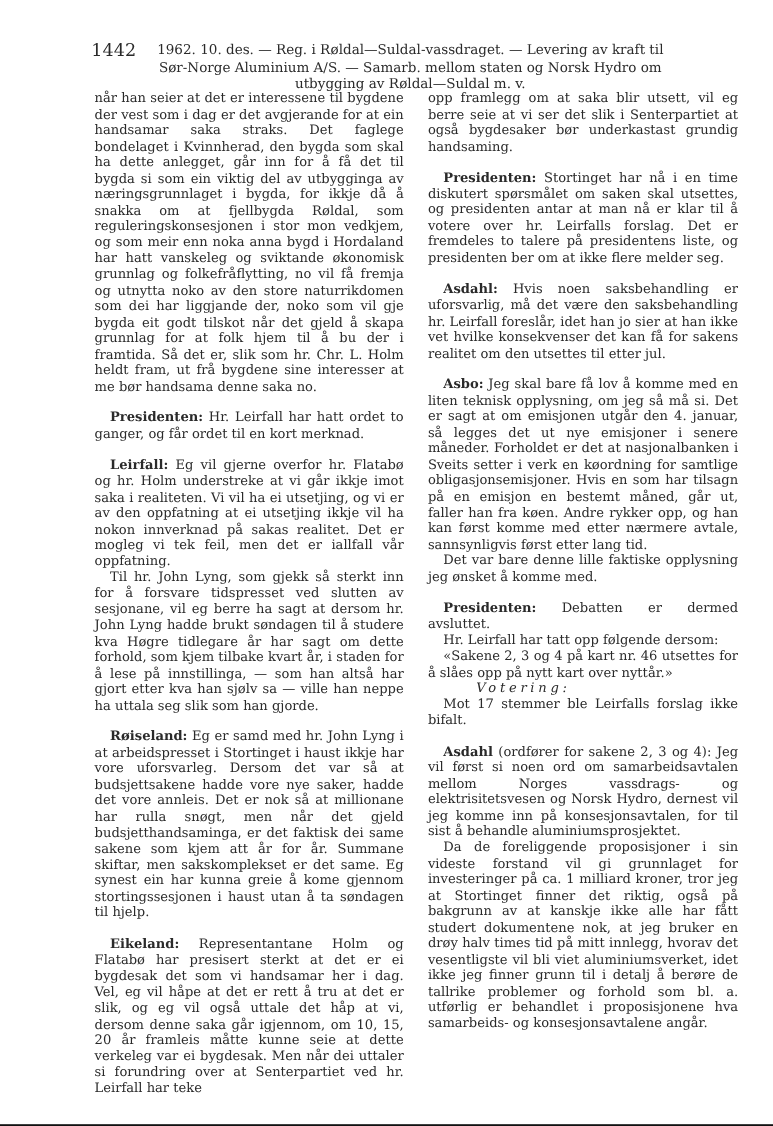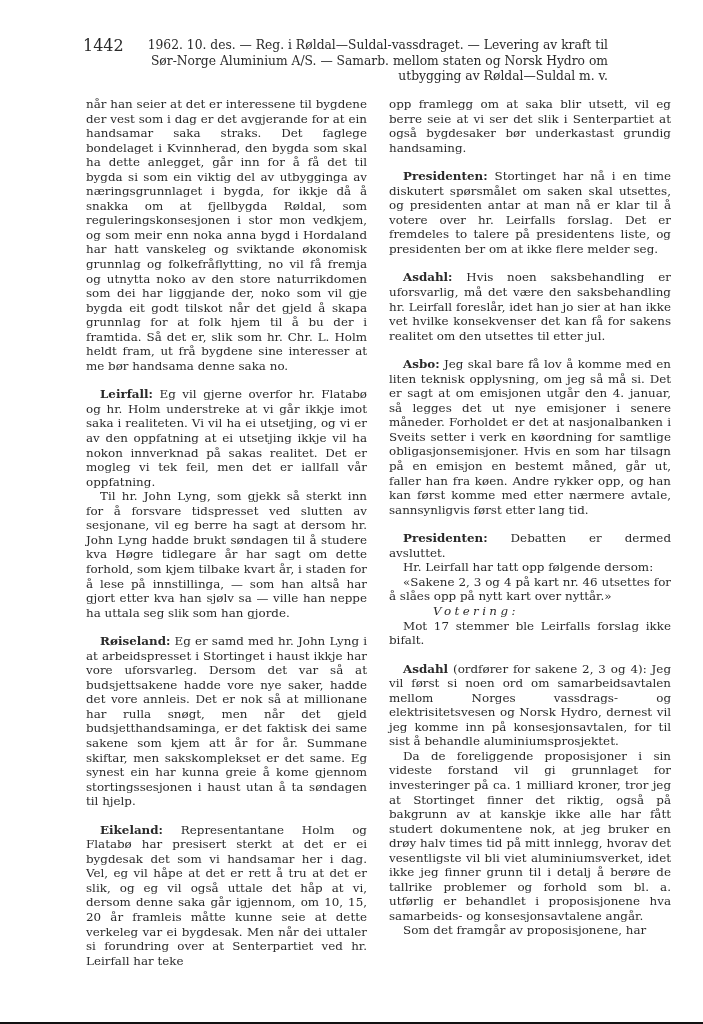--- a/index.html
+++ b/index.html
@@ -9,24 +9,24 @@
     color: #2a2a2a;
   }
   .page-header {
     position: absolute; left: 0; top: 38px; width: 703px; height: 48px;
   }
   .page-number {
     position: absolute; left: 83px; top: 0; font-size: 16px; line-height: 15px;
   }
   .header-title {
     position: absolute; left: 138px; width: 470px; top: 0;
-    font-size: 12.3px; line-height: 15.5px; text-align: right;
+    font-size: 12.3px; line-height: 15.5px; text-align: center;
   }
   .column {
-    position: absolute; top: 97px; width: 281px;
+    position: absolute; top: 82px; width: 281px;
     font-size: 11.9px; line-height: 14.55px; text-align: justify;
   }
   .col-left { left: 86px; }
   .col-right { left: 389px; width: 282px; }
   .column p { margin: 0; }
   .column p.indent { text-indent: 14px; }
   .column p.speech { margin-top: 14px; text-indent: 14px; }
   .column p.first { text-indent: 0; }
   .speaker { font-weight: bold; }
   .vote-heading {
@@ -44,43 +44,44 @@
   <div class="header-title">
     <div>1962.  10. des. — Reg. i Røldal—Suldal-vassdraget. — Levering av kraft til</div>
     <div>Sør-Norge Aluminium A/S. — Samarb. mellom staten og Norsk Hydro om</div>
     <div>utbygging av Røldal—Suldal m. v.</div>
   </div>
 </div>
 
 <div class="column col-left">
   <p class="first">når han seier at det er interessene til bygdene der vest som i dag er det avgjerande for at ein handsamar saka straks. Det faglege bondelaget i Kvinnherad, den bygda som skal ha dette anlegget, går inn for å få det til bygda si som ein viktig del av utbygginga av næringsgrunnlaget i bygda, for ikkje då å snakka om at fjellbygda Røldal, som reguleringskonsesjonen i stor mon vedkjem, og som meir enn noka anna bygd i Hordaland har hatt vanskeleg og sviktande økonomisk grunnlag og folkefråflytting, no vil få fremja og utnytta noko av den store naturrikdomen som dei har liggjande der, noko som vil gje bygda eit godt tilskot når det gjeld å skapa grunnlag for at folk hjem til å bu der i framtida. Så det er, slik som hr. Chr. L. Holm heldt fram, ut frå bygdene sine interesser at me bør handsama denne saka no.</p>
 
+  <p class="speech"><span class="speaker">Presidenten:</span><span> Hr. Leirfall har hatt ordet to ganger, og får ordet til en kort merknad.</span></p>
 
   <p class="speech"><span class="speaker">Leirfall:</span><span> Eg vil gjerne overfor hr. Flatabø og hr. Holm understreke at vi går ikkje imot saka i realiteten. Vi vil ha ei utsetjing, og vi er av den oppfatning at ei utsetjing ikkje vil ha nokon innverknad på sakas realitet. Det er mogleg vi tek feil, men det er iallfall vår oppfatning.</span></p>
   <p class="indent">Til hr. John Lyng, som gjekk så sterkt inn for å forsvare tidspresset ved slutten av sesjonane, vil eg berre ha sagt at dersom hr. John Lyng hadde brukt søndagen til å studere kva Høgre tidlegare år har sagt om dette forhold, som kjem tilbake kvart år, i staden for å lese på innstillinga, — som han altså har gjort etter kva han sjølv sa — ville han neppe ha uttala seg slik som han gjorde.</p>
 
   <p class="speech"><span class="speaker">Røiseland:</span><span> Eg er samd med hr. John Lyng i at arbeidspresset i Stortinget i haust ikkje har vore uforsvarleg. Dersom det var så at budsjettsakene hadde vore nye saker, hadde det vore annleis. Det er nok så at millionane har rulla snøgt, men når det gjeld budsjetthandsaminga, er det faktisk dei same sakene som kjem att år for år. Summane skiftar, men sakskomplekset er det same. Eg synest ein har kunna greie å kome gjennom stortingssesjonen i haust utan å ta søndagen til hjelp.</span></p>
 
   <p class="speech"><span class="speaker">Eikeland:</span><span> Representantane Holm og Flatabø har presisert sterkt at det er ei bygdesak det som vi handsamar her i dag. Vel, eg vil håpe at det er rett å tru at det er slik, og eg vil også uttale det håp at vi, dersom denne saka går igjennom, om 10, 15, 20 år framleis måtte kunne seie at dette verkeleg var ei bygdesak. Men når dei uttaler si forundring over at Senterpartiet ved hr. Leirfall har teke</span></p>
 </div>
 
 <div class="column col-right">
   <p class="first">opp framlegg om at saka blir utsett, vil eg berre seie at vi ser det slik i Senterpartiet at også bygdesaker bør underkastast grundig handsaming.</p>
 
   <p class="speech"><span class="speaker">Presidenten:</span><span> Stortinget har nå i en time diskutert spørsmålet om saken skal utsettes, og presidenten antar at man nå er klar til å votere over hr. Leirfalls forslag. Det er fremdeles to talere på presidentens liste, og presidenten ber om at ikke flere melder seg.</span></p>
 
   <p class="speech"><span class="speaker">Asdahl:</span><span> Hvis noen saksbehandling er uforsvarlig, må det være den saksbehandling hr. Leirfall foreslår, idet han jo sier at han ikke vet hvilke konsekvenser det kan få for sakens realitet om den utsettes til etter jul.</span></p>
 
   <p class="speech"><span class="speaker">Asbo:</span><span> Jeg skal bare få lov å komme med en liten teknisk opplysning, om jeg så må si. Det er sagt at om emisjonen utgår den 4. januar, så legges det ut nye emisjoner i senere måneder. Forholdet er det at nasjonalbanken i Sveits setter i verk en køordning for samtlige obligasjonsemisjoner. Hvis en som har tilsagn på en emisjon en bestemt måned, går ut, faller han fra køen. Andre rykker opp, og han kan først komme med etter nærmere avtale, sannsynligvis først etter lang tid.</span></p>
+  <p class="indent">Det var bare denne lille faktiske opplysning jeg ønsket å komme med.</p>
 
   <p class="speech"><span class="speaker">Presidenten:</span><span> Debatten er dermed avsluttet.</span></p>
   <p class="indent">Hr. Leirfall har tatt opp følgende dersom:</p>
   <p class="indent">«Sakene 2, 3 og 4 på kart nr. 46 utsettes for å slåes opp på nytt kart over nyttår.»</p>
 
   <p class="vote-heading">Votering:</p>
   <p class="indent">Mot 17 stemmer ble Leirfalls forslag ikke bifalt.</p>
 
   <p class="speech"><span class="speaker">Asdahl</span><span> (ordfører for sakene 2, 3 og 4): Jeg vil først si noen ord om samarbeidsavtalen mellom Norges vassdrags- og elektrisitetsvesen og Norsk Hydro, dernest vil jeg komme inn på konsesjonsavtalen, for til sist å behandle aluminiumsprosjektet.</span></p>
   <p class="indent">Da de foreliggende proposisjoner i sin videste forstand vil gi grunnlaget for investeringer på ca. 1 milliard kroner, tror jeg at Stortinget finner det riktig, også på bakgrunn av at kanskje ikke alle har fått studert dokumentene nok, at jeg bruker en drøy halv times tid på mitt innlegg, hvorav det vesentligste vil bli viet aluminiumsverket, idet ikke jeg finner grunn til i detalj å berøre de tallrike problemer og forhold som bl. a. utførlig er behandlet i proposisjonene hva samarbeids- og konsesjonsavtalene angår.</p>
-  <p class="indent">Som det framgår av proposisjonene, har</p>
 </div>
 
 <div class="bottom-rule"></div>
 
 </body></html>

